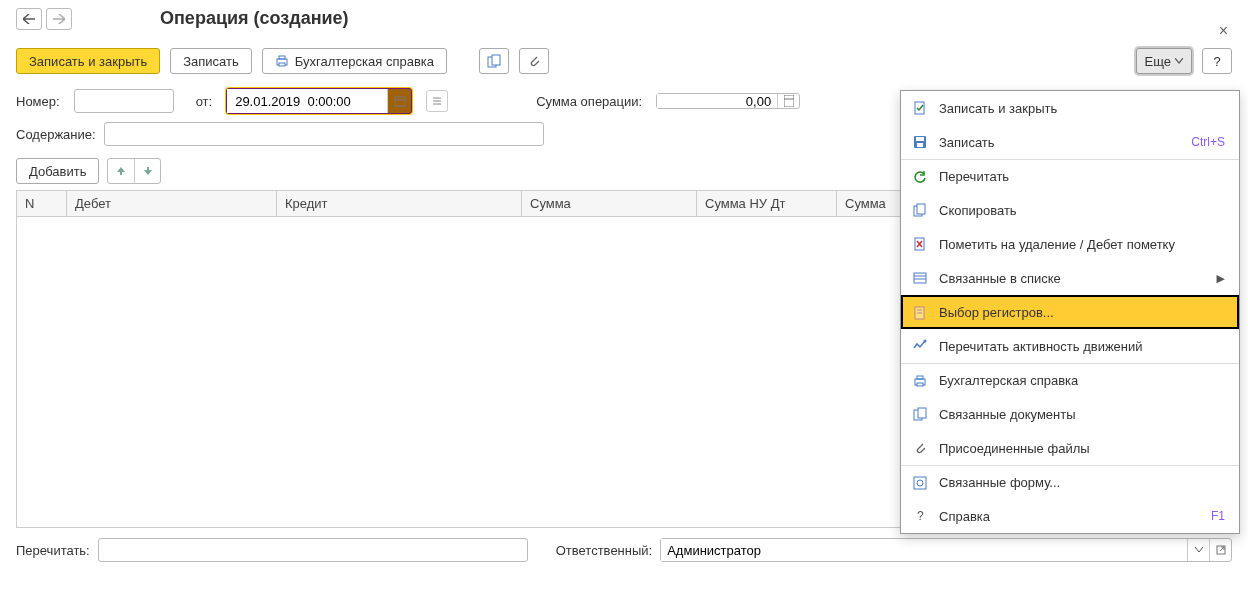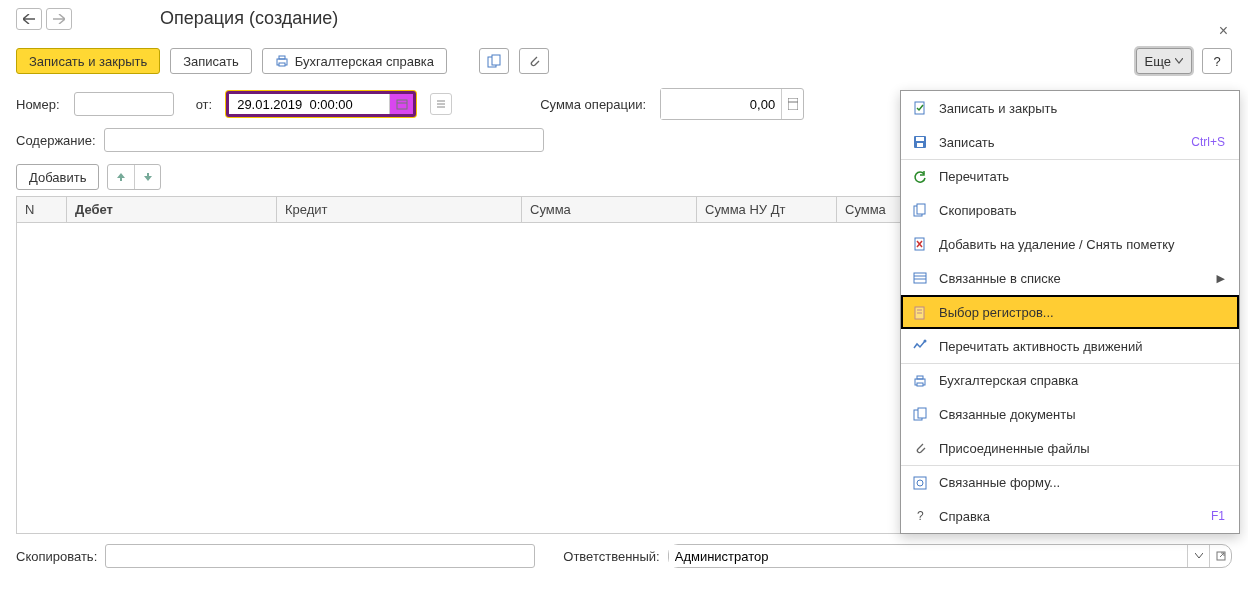--- a/index.html
+++ b/index.html
@@ -12,20 +12,21 @@
     width: 1248px;
     height: 598px;
     position: relative;
     overflow: hidden;
   }
   .nav-row {
     display: flex;
     align-items: center;
     padding: 8px 16px 4px;
     gap: 4px;
+    font-weight: bold;
   }
   .nav-btn {
     width: 26px;
     height: 22px;
     border: 1px solid #bbb;
     border-radius: 3px;
     background: #fff;
     display: flex;
     align-items: center;
     justify-content: center;
@@ -90,46 +91,46 @@
   .label { color: #333; }
   .input {
     height: 24px;
     border: 1px solid #bbb;
     border-radius: 3px;
     padding: 0 6px;
     font-size: 13px;
   }
   .date-wrap {
     display: flex;
-    border: 3px solid #701a75;
+    border: 1px solid #701a75;
     box-shadow: 0 0 0 1px #f6c400;
     border-radius: 3px;
     height: 26px;
-    background: #d946ef;
+    background: #a16207;
   }
   .date-wrap input {
     border: none;
     outline: none;
     padding: 0 8px;
     width: 160px;
     font-size: 13px;
   }
   .date-pick {
     width: 24px;
     display: flex;
     align-items: center;
     justify-content: center;
     border-left: 1px solid #ccc;
     cursor: pointer;
   }
   .sum-wrap {
     display: flex;
     border: 1px solid #bbb;
     border-radius: 3px;
-    height: 32px;
+    height: 16px;
     background: #fff;
   }
   .sum-wrap input {
     border: none;
     outline: none;
     padding: 0 6px;
     width: 120px;
     text-align: right;
     font-size: 13px;
   }
@@ -173,36 +174,36 @@
     padding: 5px 8px;
     border-right: 1px solid #ccc;
     font-size: 13px;
     color: #444;
   }
   .tbody {
     height: 310px;
     background: #fff;
   }
   .th.c0 { width: 50px; }
-  .th.c1 { width: 210px; font-weight: bold; }
+  .th.c1 { width: 210px; }
   .th.c2 { width: 245px; }
   .th.c3 { width: 175px; }
   .th.c4 { width: 140px; }
   .th.c5 { flex: 1; border-right: none; }
   .footer {
     display: flex;
     align-items: center;
     padding: 10px 16px;
     gap: 8px;
   }
   .footer .input.long { flex: 1; max-width: 430px; }
   .resp-wrap {
     display: flex;
     border: 1px solid #bbb;
-    border-radius: 10px;
+    border-radius: 3px;
     height: 24px;
     flex: 1;
   }
   .resp-wrap input {
     border: none;
     outline: none;
     padding: 0 6px;
     flex: 1;
     font-size: 13px;
   }
@@ -379,21 +380,21 @@
     <div class="th c1">Дебет</div>
     <div class="th c2">Кредит</div>
     <div class="th c3">Сумма</div>
     <div class="th c4">Сумма НУ Дт</div>
     <div class="th c5">Сумма</div>
   </div>
   <div class="tbody"></div>
 </div>
 
 <div class="footer">
-  <span class="label">Скопировать:</span>
+  <span class="label">Перечитать:</span>
   <input class="input long" value="" style="">
   <span class="label" style="margin-left:20px">Ответственный:</span>
   <div class="resp-wrap">
     <input value="Администратор" style="">
     <div class="mini-btn">
       <svg width="8" height="6">
           <path d="M0 0 L4 5 L8 0" fill="none" stroke="#555"></path>
         </svg>
     </div>
     <div class="mini-btn">
@@ -444,21 +445,21 @@
       </span>
       <span class="mi-label">Скопировать</span>
     </div>
     <div class="menu-item">
       <span class="mi-icon">
         <svg width="14" height="14">
           <rect x="2" y="1" width="9" height="12" fill="none" stroke="#4a7dc4"></rect>
           <path d="M4 4 L9 10 M9 4 L4 10" stroke="#c33" stroke-width="1.5"></path>
         </svg>
       </span>
-      <span class="mi-label">Добавить на удаление / Снять пометку</span>
+      <span class="mi-label">Пометить на удаление / Дебет пометку</span>
     </div>
     <div class="menu-item">
       <span class="mi-icon">
         <svg width="14" height="14">
           <rect x="1" y="2" width="12" height="10" fill="none" stroke="#4a7dc4"></rect>
           <line x1="1" y1="5" x2="13" y2="5" stroke="#4a7dc4"></line>
           <line x1="1" y1="8" x2="13" y2="8" stroke="#4a7dc4"></line>
         </svg>
       </span>
       <span class="mi-label">Связанные в списке</span>

